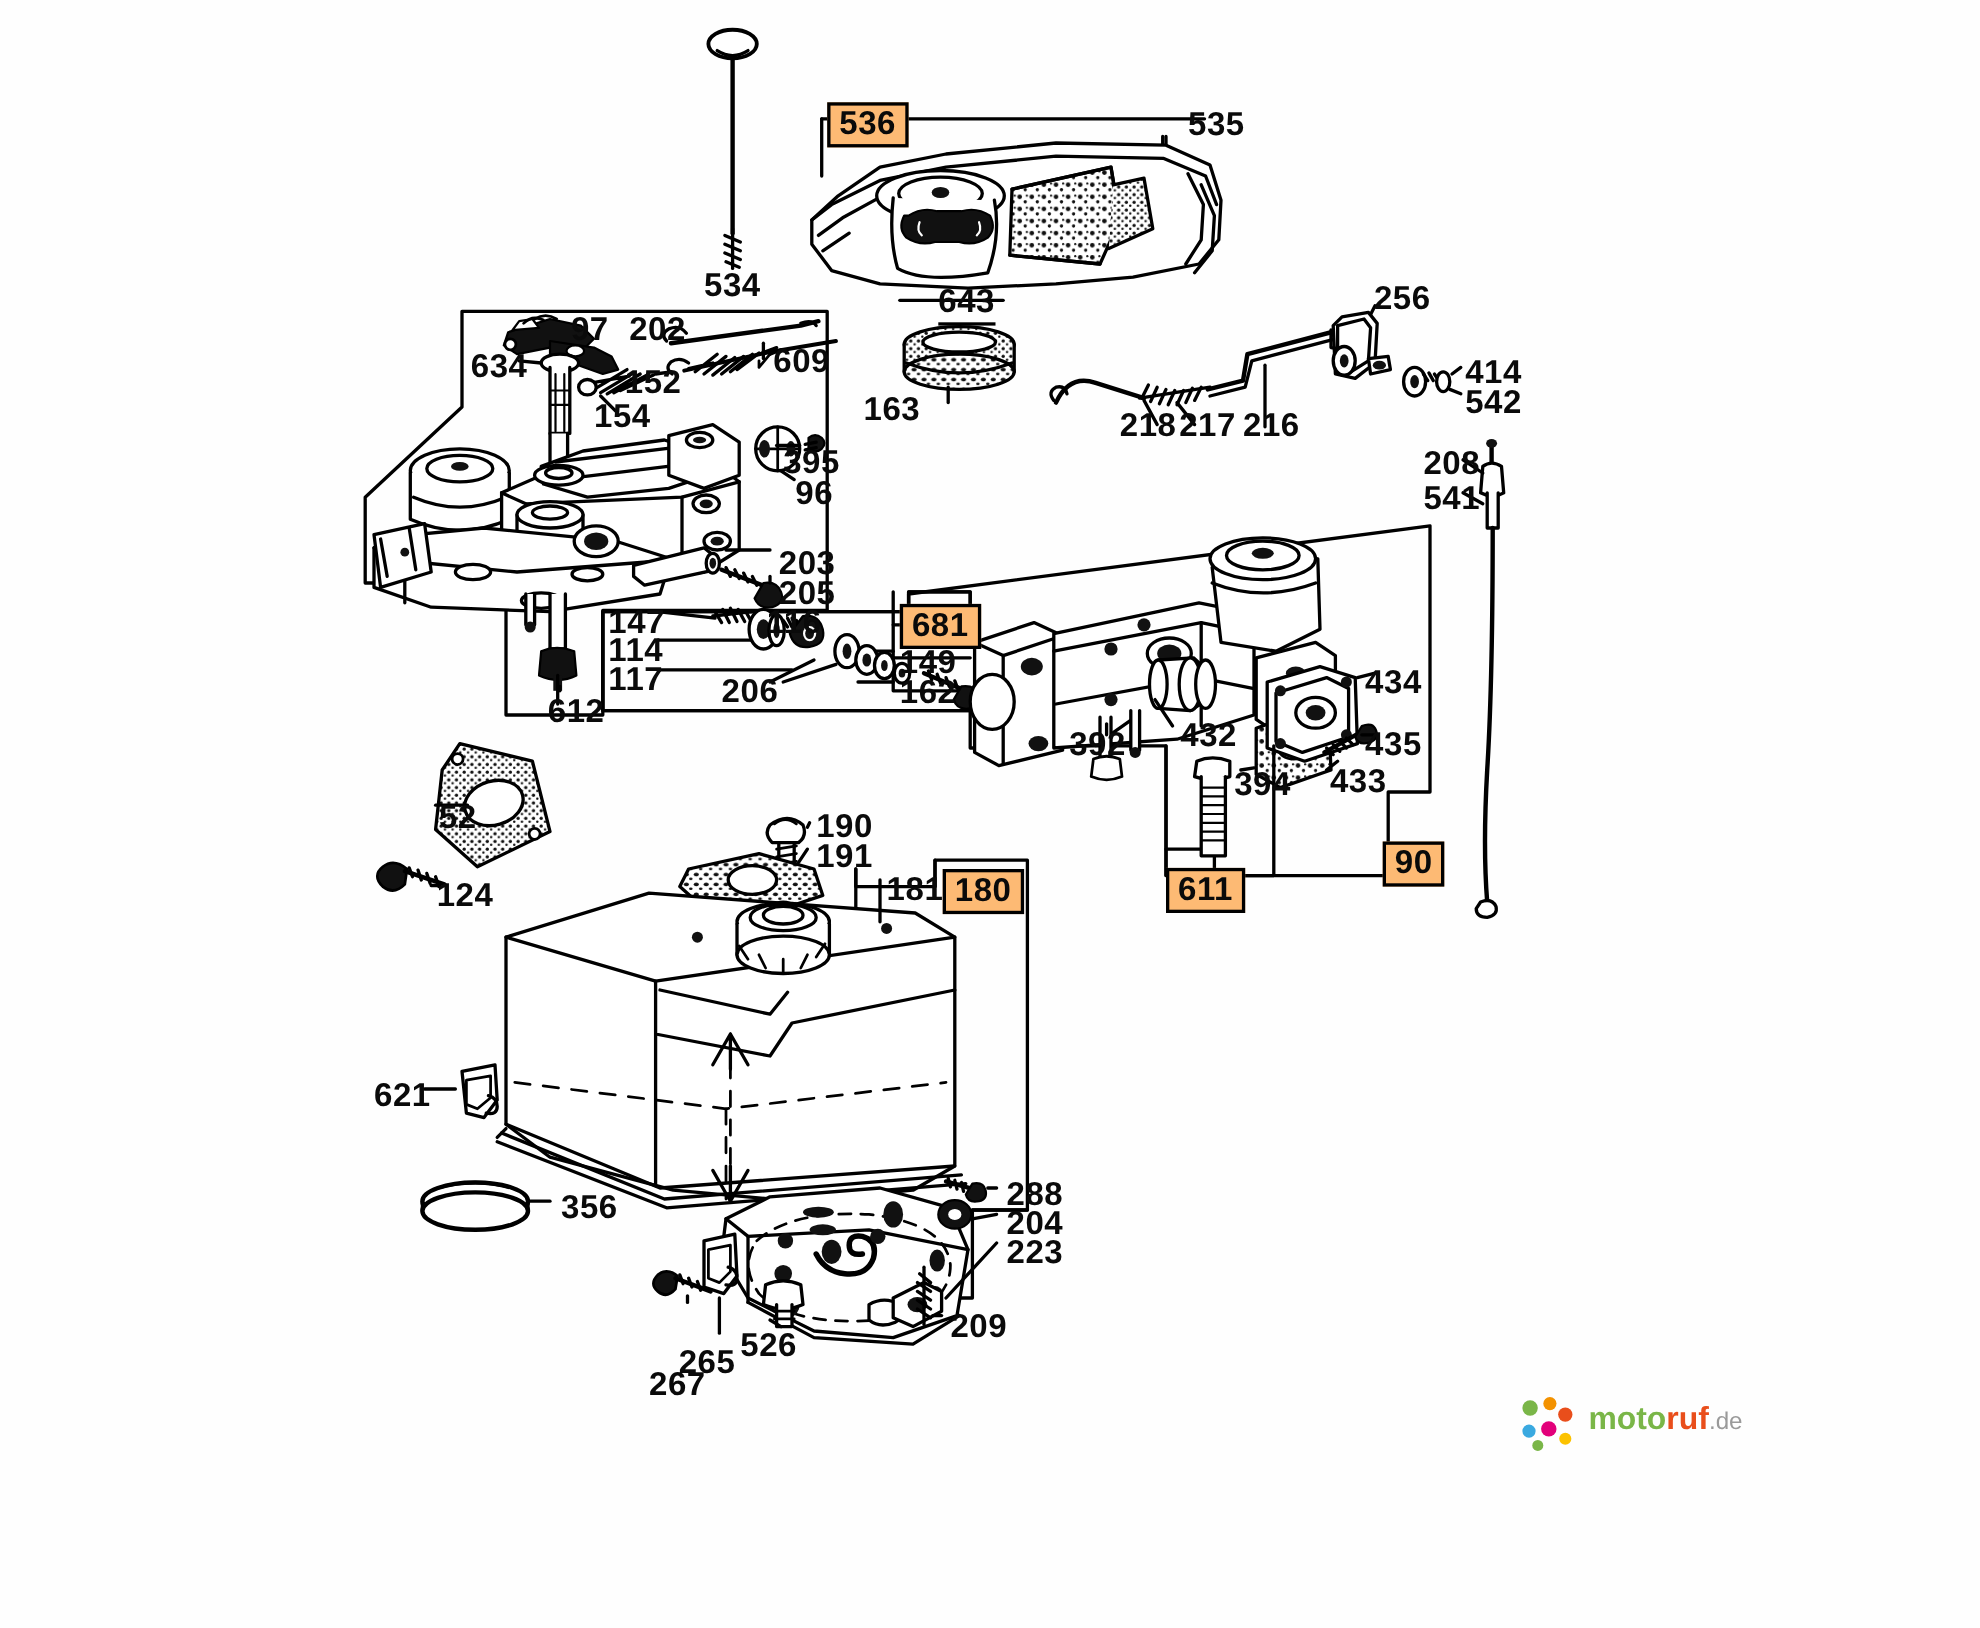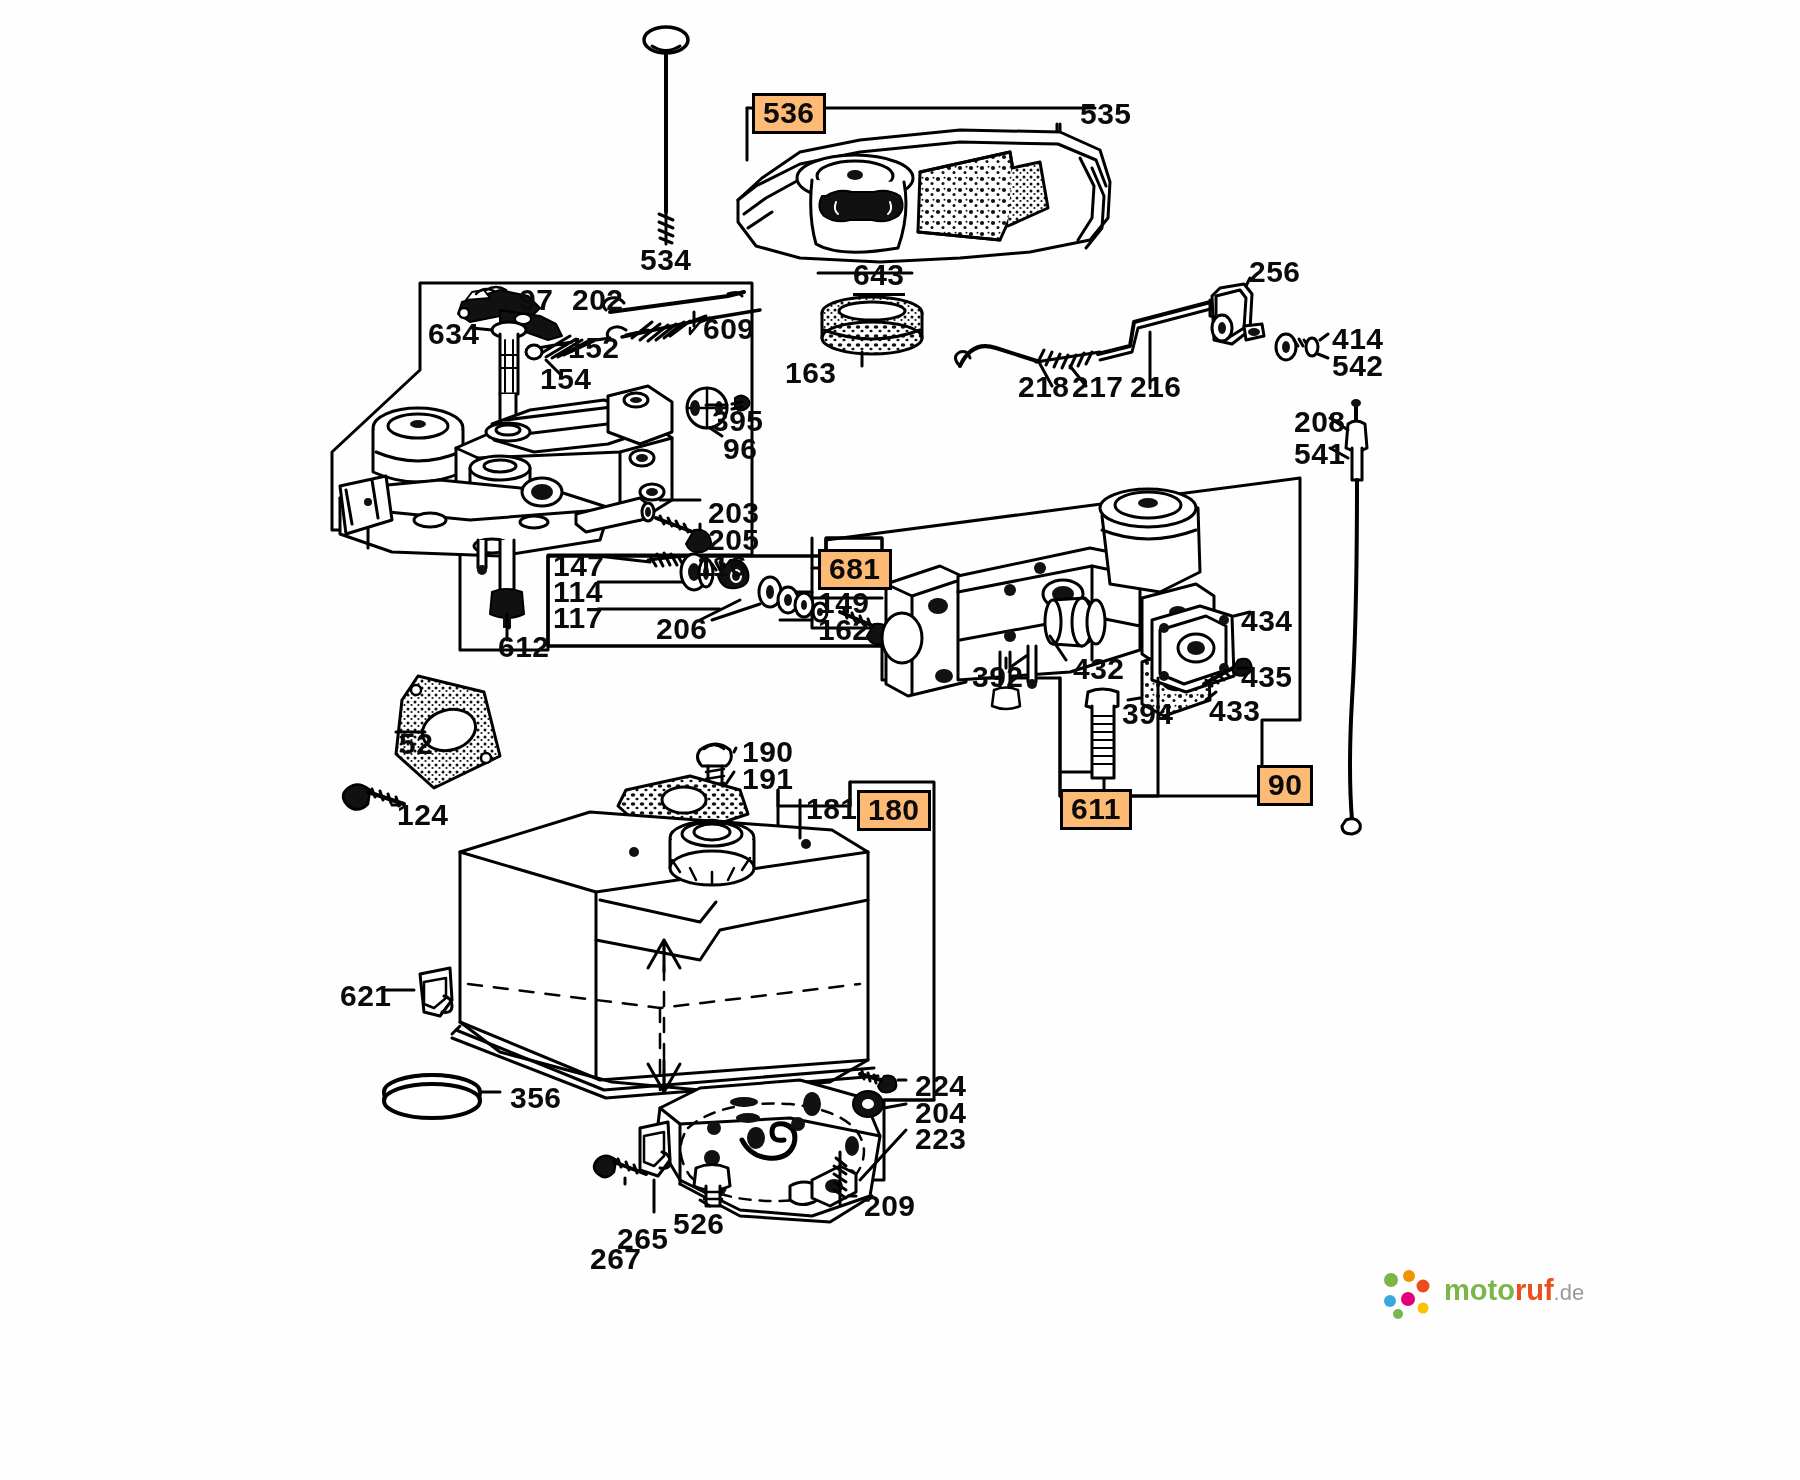--- a/index.html
+++ b/index.html
@@ -633,21 +633,21 @@
 
 <div class="callout c-lg" style="left:399px;top:727px;">52</div>
 <div class="callout c-lg" style="left:397px;top:798px;">124</div>
 <div class="callout c-lg" style="left:742px;top:735px;">190</div>
 <div class="callout c-lg" style="left:742px;top:762px;">191</div>
 <div class="callout c-lg" style="left:806px;top:792px;">181</div>
 <div class="callout c-lg boxed" style="left:857px;top:790px;">180</div>
 
 <div class="callout c-lg" style="left:340px;top:979px;">621</div>
 <div class="callout c-lg" style="left:510px;top:1081px;">356</div>
-<div class="callout c-lg" style="left:915px;top:1069px;">224</div>
+<div class="callout c-lg" style="left:915px;top:1069px;">288</div>
 <div class="callout c-lg" style="left:915px;top:1096px;">204</div>
 <div class="callout c-lg" style="left:915px;top:1122px;">223</div>
 <div class="callout c-lg" style="left:864px;top:1189px;">209</div>
 <div class="callout c-lg" style="left:590px;top:1242px;text-align:right;">267</div>
 <div class="callout c-lg" style="left:617px;top:1222px;">265</div>
 <div class="callout c-lg" style="left:673px;top:1207px;">526</div>
 
 <svg class="wm-dots" width="56" height="56" style="left:1378px;top:1266px;" viewBox="0 0 56 56" xmlns="http://www.w3.org/2000/svg">
   <circle cx="13" cy="14" r="7" fill="#7ab648"></circle>
   <circle cx="31" cy="10" r="6" fill="#f39200"></circle>

